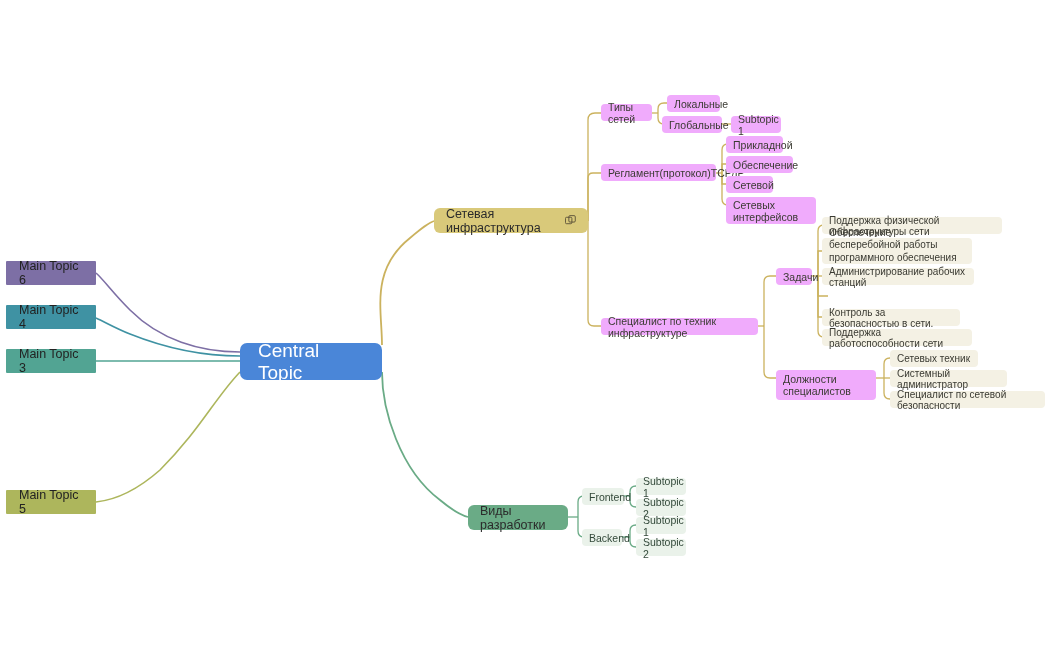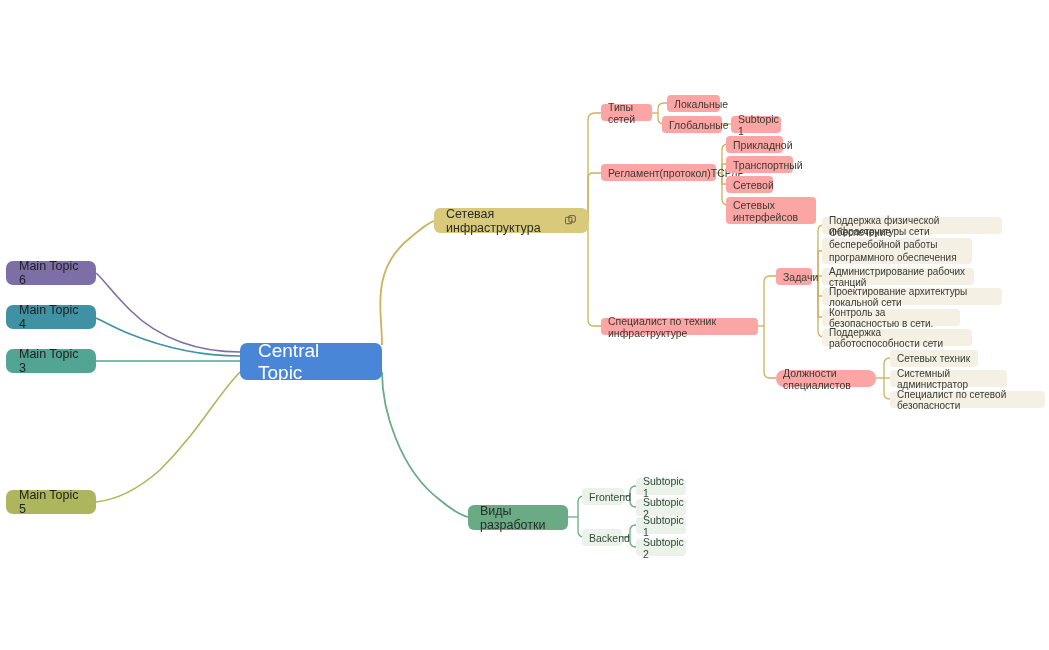--- a/index.html
+++ b/index.html
@@ -43,37 +43,37 @@
     font-size: 19px;
     border-radius: 7px;
     padding: 0 18px;
     justify-content: center;
   }
 
   
   .n-main {
     color: #222222;
     font-size: 12.5px;
-    border-radius: 7px;
+    border-radius: 1px;
     padding: 0 13px;
     justify-content: center;
   }
 
   
   .n-branch {
     color: #2b2b2b;
     font-size: 12.5px;
     border-radius: 6px;
     padding: 0 12px;
     justify-content: center;
   }
 
   
   .n-sub {
-    background: #fca5a5;
+    background: #f0abfc;
     color: #3a3a32;
     font-size: 10.5px;
     border-radius: 4px;
     padding: 0 7px;
   }
   .n-sub2 {
     background: #f4f1e4;
     color: #3a3a32;
     font-size: 10px;
     border-radius: 4px;
@@ -198,21 +198,21 @@
     <span class="txt">Subtopic 1</span>
   </div>
 
   <div class="node n-sub" style="left:601px; top:164px; width:115px; height:17px;">
     <span class="txt">Регламент(протокол)TCP/IP</span>
   </div>
   <div class="node n-sub" style="left:726px; top:136px; width:57px; height:17px;">
     <span class="txt">Прикладной</span>
   </div>
   <div class="node n-sub" style="left:726px; top:156px; width:67px; height:17px;">
-    <span class="txt">Транспортный</span>
+    <span class="txt">Обеспечение</span>
   </div>
   <div class="node n-sub" style="left:726px; top:176px; width:47px; height:17px;">
     <span class="txt">Сетевой</span>
   </div>
   <div class="node n-sub" style="left:726px; top:197px; width:90px; height:27px;justify-content:center;">
     <span class="txt">Сетевых интерфейсов</span>
   </div>
 
   <div class="node n-sub" style="left:601px; top:318px; width:157px; height:17px;">
     <span class="txt">Специалист по техник инфраструктуре</span>
@@ -223,31 +223,28 @@
   </div>
   <div class="node n-sub2" style="left:822px; top:217px; width:180px; height:17px;">
     <span class="txt">Поддержка физической инфраструктуры сети</span>
   </div>
   <div class="node n-sub2 n-multiline" style="left:822px; top:238px; width:150px; height:26px;">
     <span class="txt">Обеспечение бесперебойной работы программного обеспечения</span>
   </div>
   <div class="node n-sub2" style="left:822px; top:268px; width:152px; height:17px;">
     <span class="txt">Администрирование рабочих станций</span>
   </div>
-  <div class="node n-sub2" style="left:822px; top:288px; width:180px; height:17px;">
-    <span class="txt">Проектирование архитектуры локальной сети</span>
-  </div>
   <div class="node n-sub2" style="left:822px; top:309px; width:138px; height:17px;">
     <span class="txt">Контроль за безопасностью в сети.</span>
   </div>
   <div class="node n-sub2" style="left:822px; top:329px; width:150px; height:17px;">
     <span class="txt">Поддержка работоспособности сети</span>
   </div>
 
-  <div class="node n-sub" style="left:776px; top:370px; width:100px; height:17px;border-radius:8px;">
+  <div class="node n-sub" style="left:776px; top:370px; width:100px; height:30px;">
     <span class="txt">Должности специалистов</span>
   </div>
   <div class="node n-sub2" style="left:890px; top:350px; width:88px; height:17px;">
     <span class="txt">Сетевых техник</span>
   </div>
   <div class="node n-sub2" style="left:890px; top:370px; width:117px; height:17px;">
     <span class="txt">Системный администратор</span>
   </div>
   <div class="node n-sub2" style="left:890px; top:391px; width:155px; height:17px;">
     <span class="txt">Специалист по сетевой безопасности</span>

